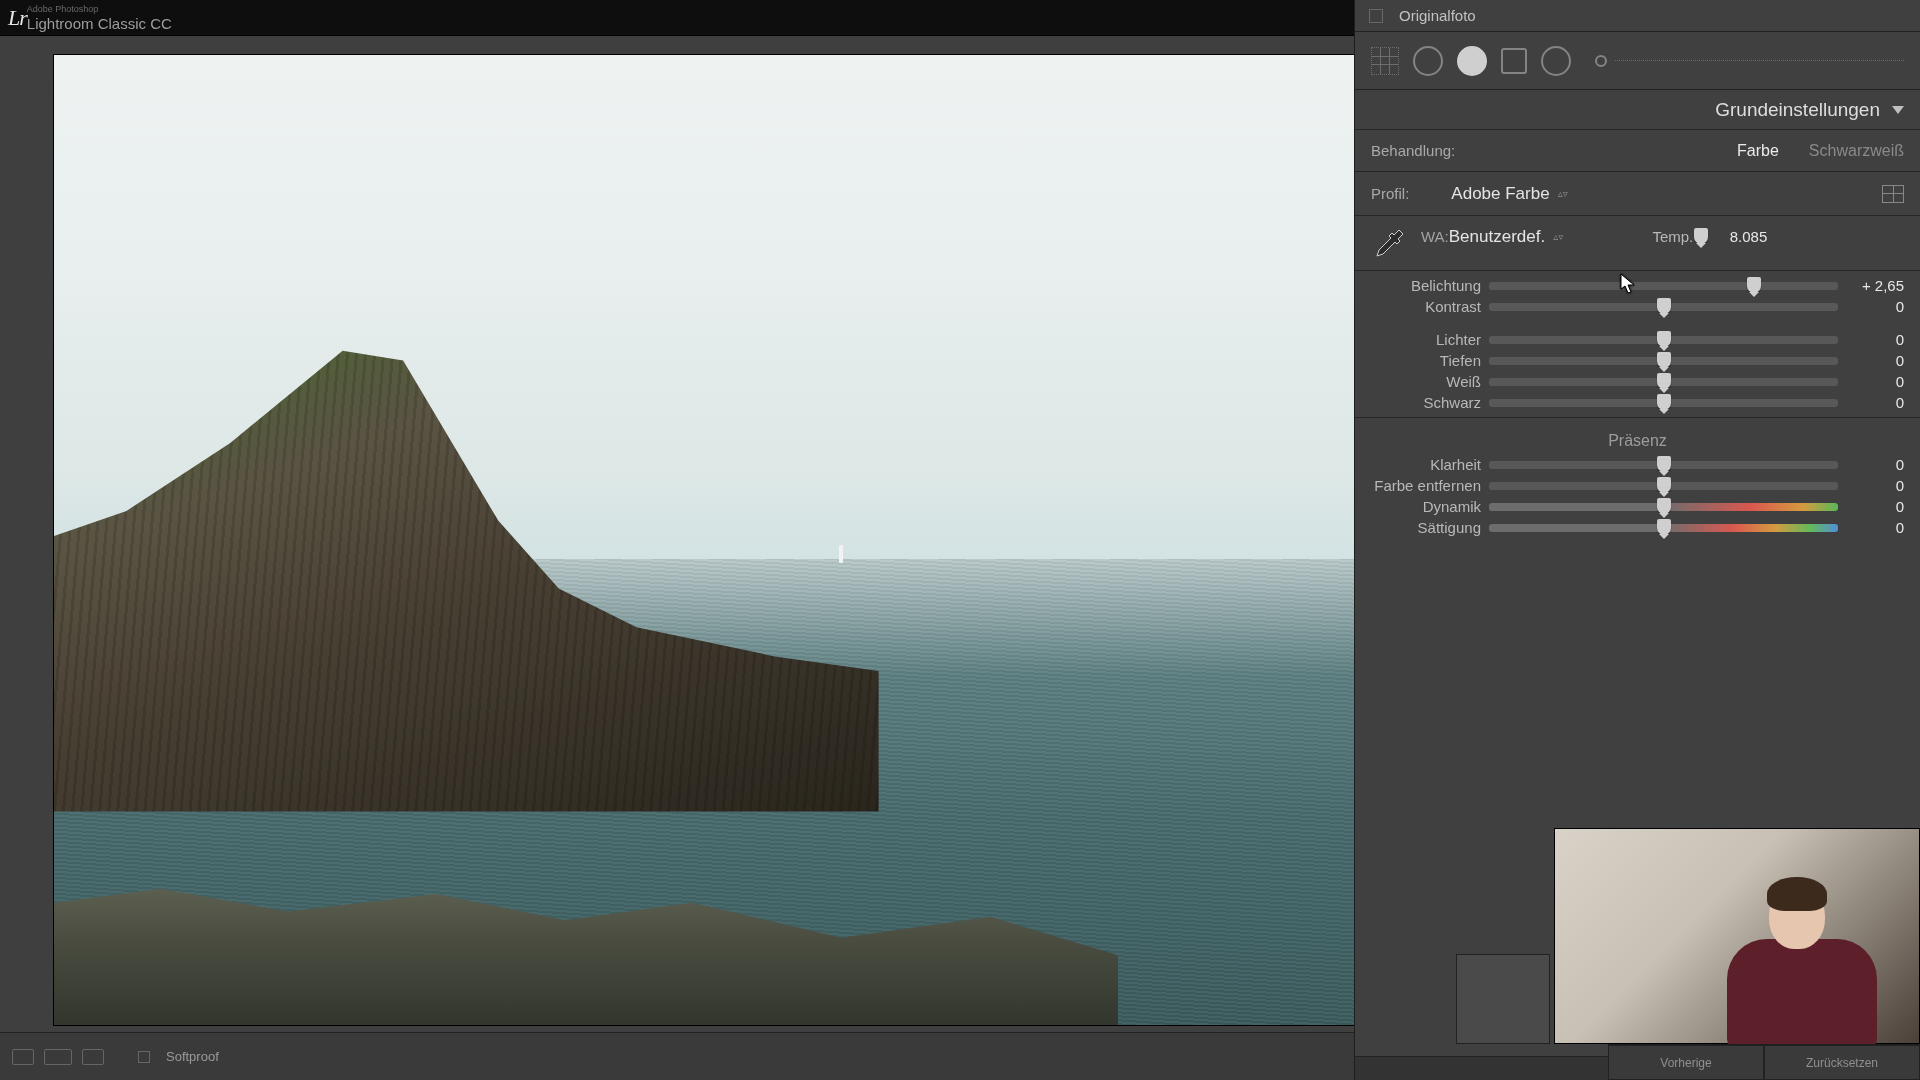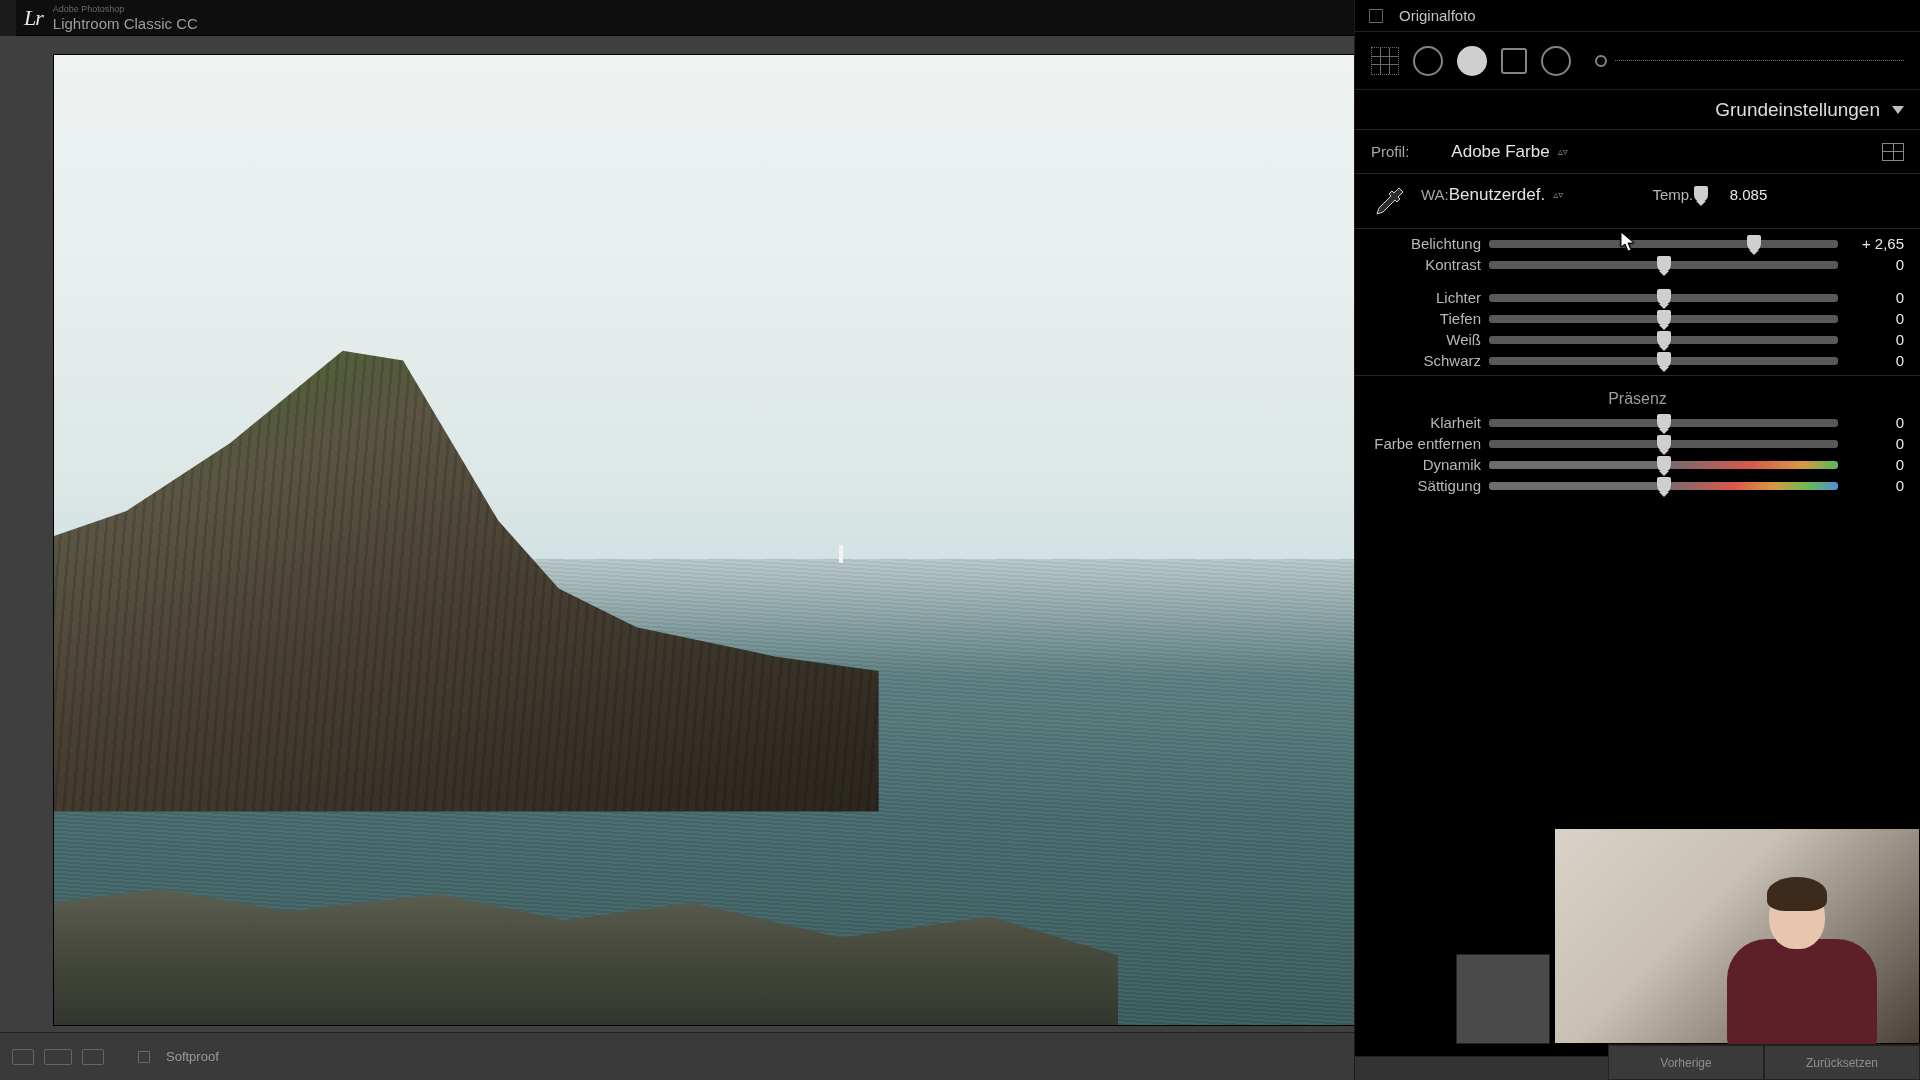--- a/index.html
+++ b/index.html
@@ -1,21 +1,21 @@
 <!DOCTYPE html>
 <html><head>
 <meta charset="utf-8">
 <style>
   * { margin:0; padding:0; box-sizing:border-box; font-family:"Segoe UI","Helvetica Neue",Arial,sans-serif; }
   html,body { width:1920px; height:1080px; background:#1b1b1b; overflow:hidden; color:#c9c9c9; }
   .app { width:1920px; height:1080px; position:relative; background:#1b1b1b; }
 
   
-  .titlebar { height:36px; display:flex; align-items:center; gap:10px;
-    background:#0e0e0e; border-bottom:1px solid #000; padding:0 8px;margin-left:16px; }
+  .titlebar { height:36px; display:flex; align-items:center; 
+    background:#0e0e0e; border-bottom:1px solid #000; padding:0 8px; }
   .lr-logo { font-family:Georgia,serif; font-style:italic; font-size:22px;
     color:#e6e6e6; letter-spacing:-1px; }
   .lr-sub  { font-size:9px; color:#6a6a6a; line-height:1; }
   .lr-name { font-size:15px; color:#9d9d9d; line-height:1; margin-top:2px; }
 
   
   .main { position:absolute; left:0; top:36px; right:482px; bottom:36px;
     background:#3f3f3f; display:flex; align-items:center; justify-content:center; }
   .photo { width:1330px; height:970px; background:#dfe6e6; position:relative;
     box-shadow:0 0 0 1px #000; overflow:hidden; }
@@ -44,21 +44,21 @@
   
   .bottombar { position:absolute; left:0; right:482px; bottom:0; height:48px;
     background:#3a3a3a; border-top:1px solid #222; display:flex; align-items:center;
     gap:10px; padding:0 12px; font-size:13px; color:#9a9a9a; }
   .bb-ico{ width:22px; height:16px; border:1px solid #666; border-radius:2px; }
   .chk{ width:12px; height:12px; border:1px solid #666; display:inline-block;
     margin-right:6px; vertical-align:middle; }
 
   
   .panel { position:absolute; right:0; top:0; bottom:0; width:566px;
-    background:#000000; color:#c9c9c9; font-size:15px;
+    background:#404040; color:#c9c9c9; font-size:15px;
     border-left:1px solid #1e1e1e; display:flex; flex-direction:column; }
   .p-row{ display:flex; align-items:center; }
   .orig  { height:32px; padding:0 14px; gap:10px; font-size:15px; color:#c2c2c2;
     border-bottom:1px solid #222; }
   .orig .chk{ width:14px; height:14px; }
 
   .toolbar{ height:58px; display:flex; align-items:center; gap:14px;
     padding:0 16px; border-bottom:1px solid #222; }
   .tb-crop{ width:28px; height:28px; position:relative; }
   .tb-crop::before,.tb-crop::after{content:"";position:absolute;inset:0;
@@ -203,20 +203,26 @@
         <span class="dot"></span>
           <span class="bar"></span>
       </span>
     </div>
 
     <div class="p-row section-head">
       <span>Grundeinstellungen</span>
       <span class="tri"></span>
     </div>
 
+    <div class="p-row line treat">
+      <span class="lab">Behandlung:</span>
+      <span class="grow"></span>
+      <span class="opt active">Farbe</span>
+      <span class="opt dimlab">Schwarzweiß</span>
+    </div>
 
     <div class="p-row line prof">
       <span class="lab">Profil:</span>
       <span style="width:18px;"></span>
       <span class="dd">
         <span>Adobe Farbe</span>
         <span class="caret">▵▿</span>
       </span>
       <span class="grow"></span>
       <span class="grid-ico"></span>

